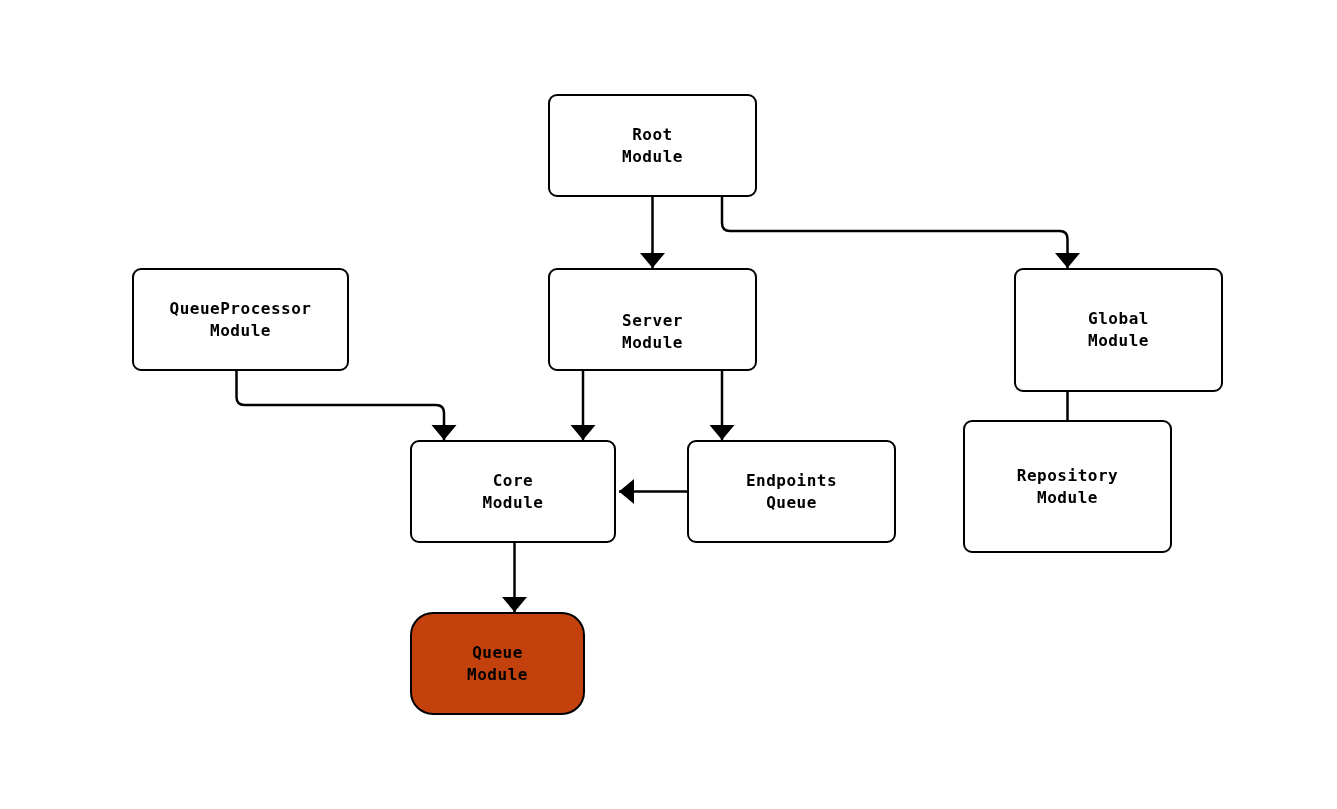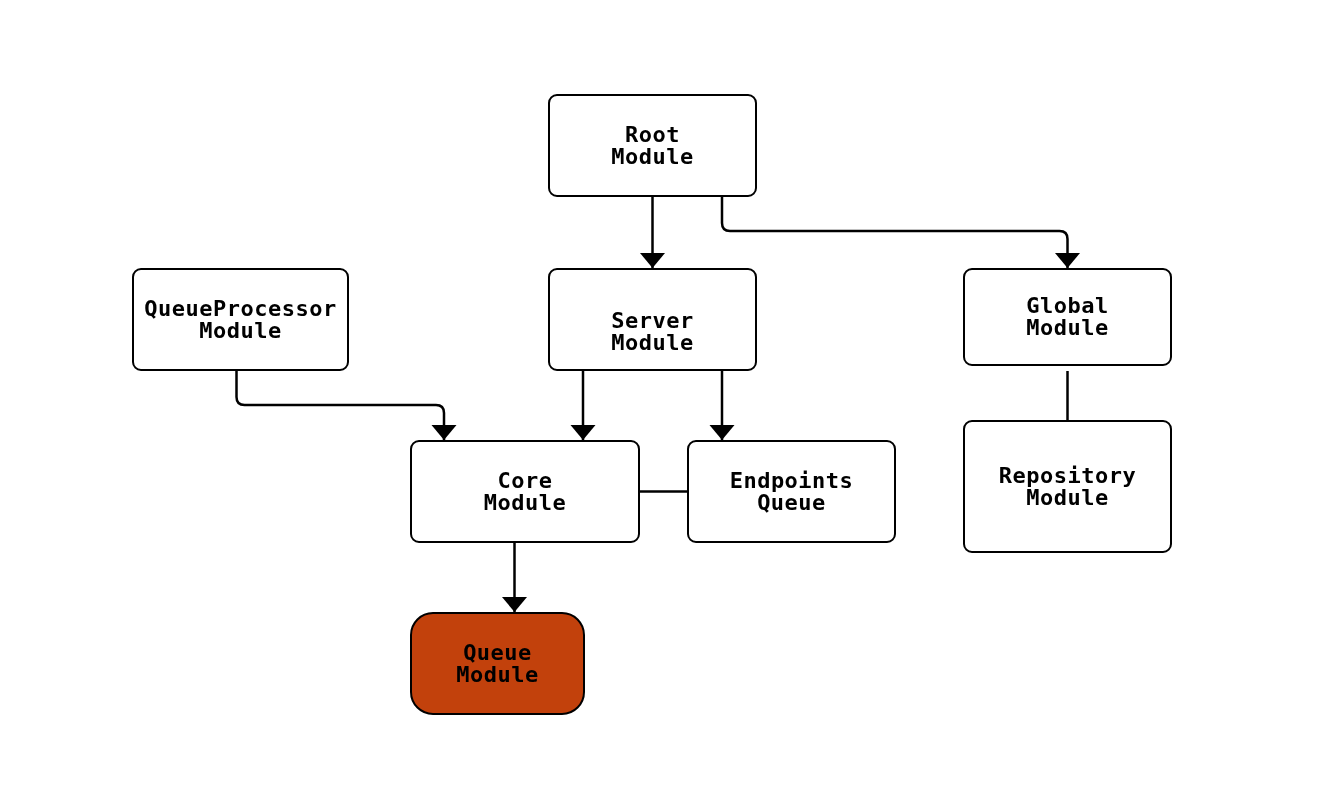--- a/index.html
+++ b/index.html
@@ -15,21 +15,21 @@
     position: absolute;
     display: flex;
     align-items: center;
     justify-content: center;
     box-sizing: border-box;
     border: 2.6px solid #000000;
     border-radius: 9px;
     background: #ffffff;
   }
   .node-label {
-    font-size: 22px;
+    font-size: 16px;
     font-weight: bold;
     line-height: 22px;
     text-align: center;
     white-space: pre-line;
     color: #000000;
     letter-spacing: 0.5px;
   }
 </style>
 </head>
 <body>
@@ -59,25 +59,25 @@
 Module</span>
       </div>
       <div class="node" style="left: 548px; top: 268px; width: 209px; height: 103px; background: rgb(255, 255, 255); border-color: rgb(0, 0, 0);">
         <span class="node-label" style="color: rgb(0, 0, 0); margin-top: 24px;">Server
 Module</span>
       </div>
       <div class="node" style="left: 132px; top: 268px; width: 217px; height: 103px; background: rgb(255, 255, 255); border-color: rgb(0, 0, 0);">
         <span class="node-label" style="color: rgb(0, 0, 0);">QueueProcessor
 Module</span>
       </div>
-      <div class="node" style="left: 963px; top: 268px; width: 209px; height: 98px; background: rgb(255, 255, 255); border-color: rgb(0, 0, 0);">
+      <div class="node" style="left: 1014px; top: 268px; width: 209px; height: 124px; background: rgb(255, 255, 255); border-color: rgb(0, 0, 0);">
         <span class="node-label" style="color: rgb(0, 0, 0);">Global
 Module</span>
       </div>
-      <div class="node" style="left: 410px; top: 440px; width: 230px; height: 103px; background: rgb(255, 255, 255); border-color: rgb(0, 0, 0);">
+      <div class="node" style="left: 410px; top: 440px; width: 206px; height: 103px; background: rgb(255, 255, 255); border-color: rgb(0, 0, 0);">
         <span class="node-label" style="color: rgb(0, 0, 0);">Core
 Module</span>
       </div>
       <div class="node" style="left: 687px; top: 440px; width: 209px; height: 103px; background: rgb(255, 255, 255); border-color: rgb(0, 0, 0);">
         <span class="node-label" style="color: rgb(0, 0, 0);">Endpoints
 Queue</span>
       </div>
       <div class="node" style="left: 963px; top: 420px; width: 209px; height: 133px; background: rgb(255, 255, 255); border-color: rgb(0, 0, 0);">
         <span class="node-label" style="color: rgb(0, 0, 0);">Repository
 Module</span>

